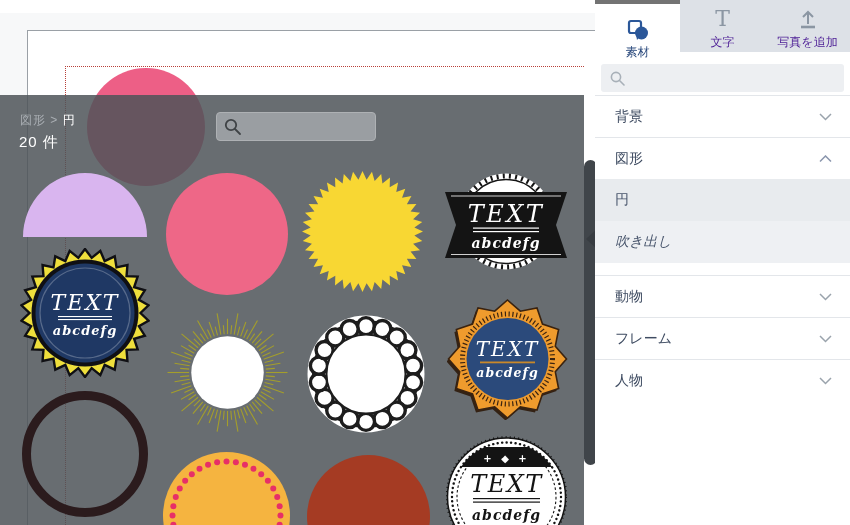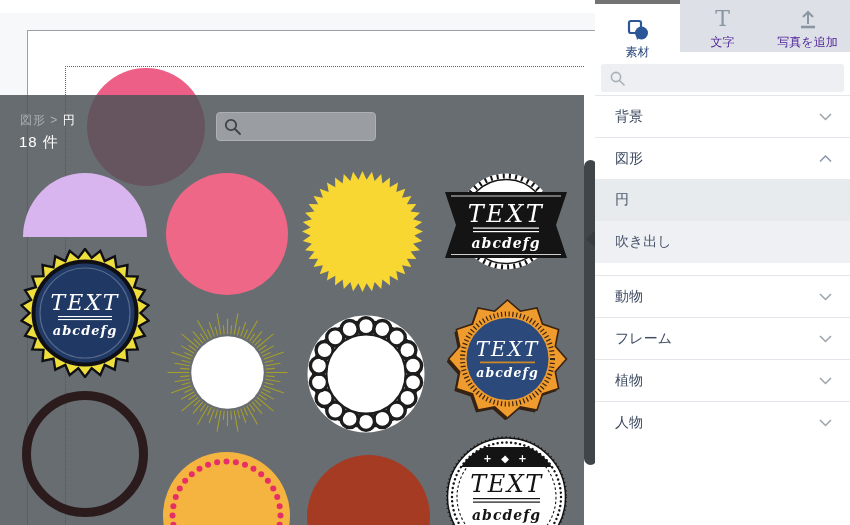--- a/index.html
+++ b/index.html
@@ -40,21 +40,21 @@
   .tab-icon .t-glyph{font-family:"DejaVu Serif","Liberation Serif",serif;font-size:22px;color:#8b96a3;line-height:22px;}
   #sidebar-search{position:absolute;left:6px;top:64px;width:243px;height:28px;background:#edeff2;border-radius:3px;display:flex;align-items:center;}
   #sidebar-search svg{margin-left:8px;}
   #sidebar-search input{flex:1;border:none;outline:none;background:transparent;font-size:13px;color:#3f4c62;min-width:0;}
   #sections{position:absolute;left:0;top:95px;width:255px;}
   .sec-row{height:41px;border-top:1px solid #e3e6ea;display:flex;align-items:center;justify-content:space-between;padding:0 18px 0 20px;cursor:pointer;background:#ffffff;box-sizing:content-box;}
   .sec-row .sec-label{font-size:14px;color:#3f4c62;}
   .sub-row{height:42px;display:flex;align-items:center;padding:0 18px 0 20px;cursor:pointer;}
   .sub-row .sec-label{font-size:14px;color:#46536a;}
   .sub-row.selected{background:#e8ebee;}
-  .sub-row.plain{background:#eef0f3;}
+  .sub-row.plain{background:#eef0f3;font-style:italic;}
   .sec-spacer{height:12px;background:#ffffff;}
 </style>
 </head>
 <body>
 
 <div id="app">
 
   <div id="canvas-layer">
     <div id="top-white-band"></div>
     <div id="design-canvas"></div>
@@ -62,21 +62,21 @@
     <div id="trim-line-v"></div>
     <div id="canvas-circle"></div>
   </div>
 
   <div id="assets-overlay">
     <div id="overlay-breadcrumb">
       <span>図形</span>
       <span>&gt;</span>
       <span class="crumb-current">円</span>
     </div>
-    <div id="overlay-count">18 件</div>
+    <div id="overlay-count">20 件</div>
     <div id="overlay-search">
       <svg width="20" height="20" viewBox="0 0 20 20">
         <circle cx="8" cy="8" r="5.2" fill="none" stroke="#3f4346" stroke-width="1.8"></circle>
         <line x1="12" y1="12" x2="17" y2="17" stroke="#3f4346" stroke-width="1.8" stroke-linecap="round"></line>
       </svg>
       <input type="text" placeholder="" style="">
     </div>
     <div id="asset-grid">
         <div class="grid-item" style="left: 23px; top: 78px; width: 124px; height: 64px; background: rgb(217, 181, 239); border-radius: 124px 124px 0px 0px / 128px 128px 0px 0px;"></div>
         <div class="grid-item" style="left: 166px; top: 78px; width: 122px; height: 122px; background: rgb(238, 103, 135); border-radius: 50%;"></div>
@@ -373,26 +373,20 @@
             <polyline points="1,1 6.5,6.5 12,1" fill="none" stroke="#9aa3ac" stroke-width="1.5"></polyline>
           </svg>
       </div>
       <div class="sec-row">
         <span class="sec-label">フレーム</span>
         <svg width="13" height="8" viewBox="0 0 13 8">
             <polyline points="1,1 6.5,6.5 12,1" fill="none" stroke="#9aa3ac" stroke-width="1.5"></polyline>
           </svg>
       </div>
       <div class="sec-row">
-        <span class="sec-label">植物</span>
-        <svg width="13" height="8" viewBox="0 0 13 8">
-            <polyline points="1,1 6.5,6.5 12,1" fill="none" stroke="#9aa3ac" stroke-width="1.5"></polyline>
-          </svg>
-      </div>
-      <div class="sec-row">
         <span class="sec-label">人物</span>
         <svg width="13" height="8" viewBox="0 0 13 8">
             <polyline points="1,1 6.5,6.5 12,1" fill="none" stroke="#9aa3ac" stroke-width="1.5"></polyline>
           </svg>
       </div>
     </div>
   </div>
 </div>
 
 </body></html>

